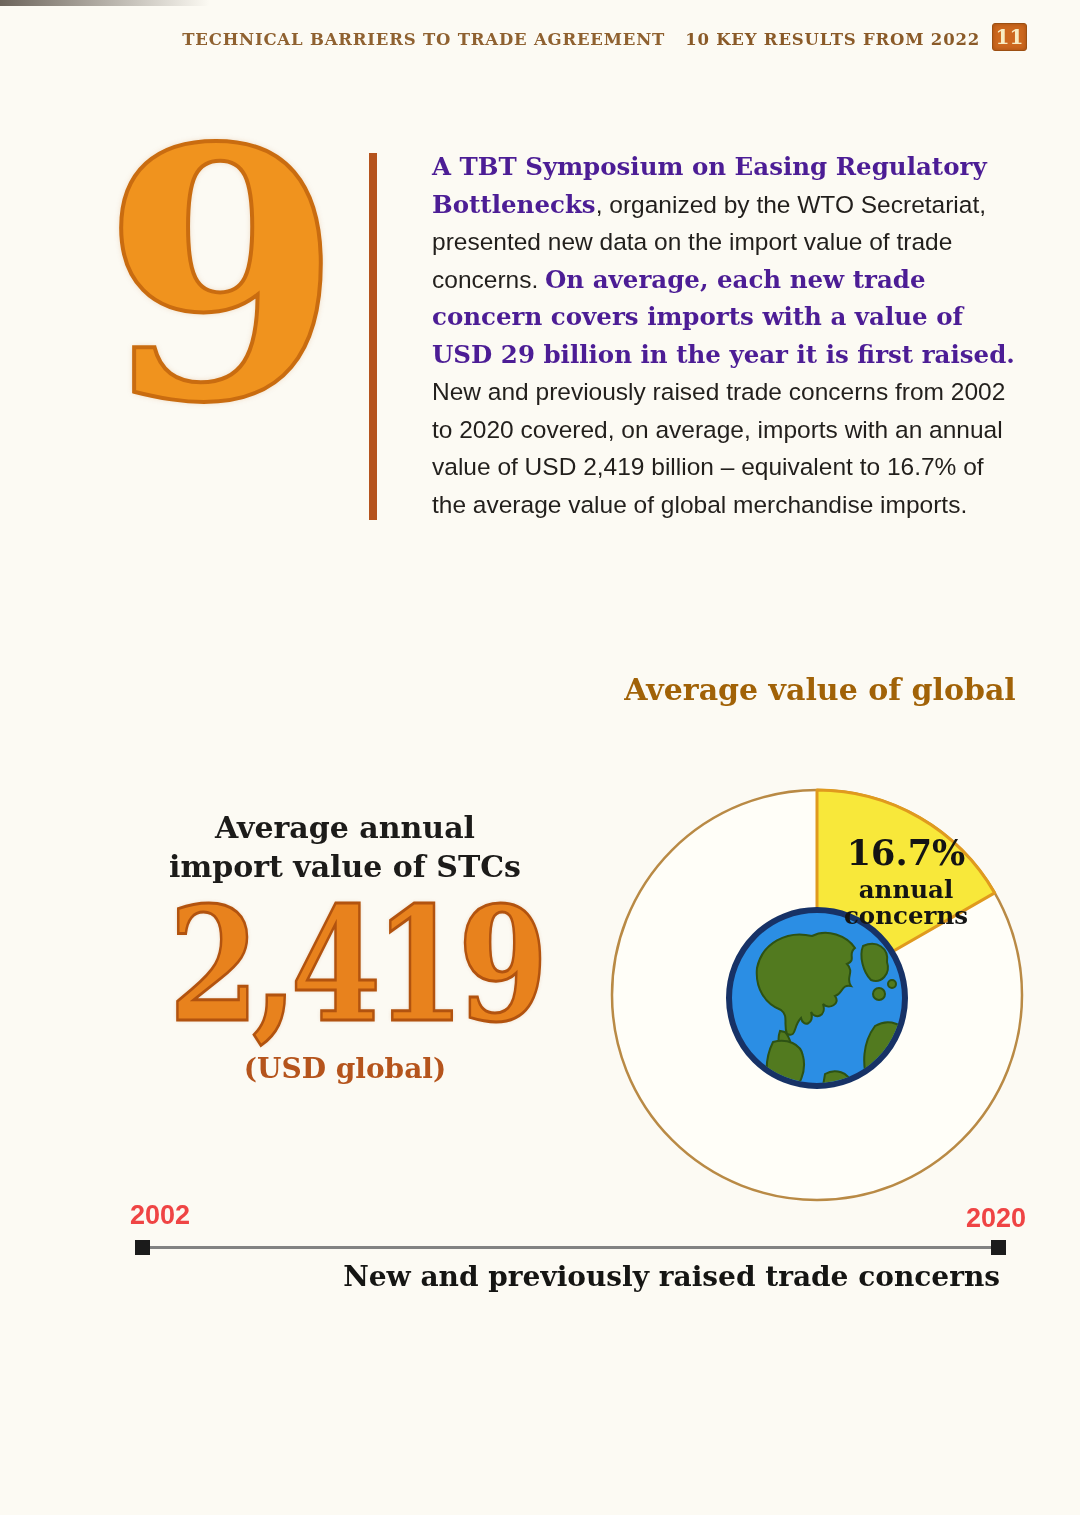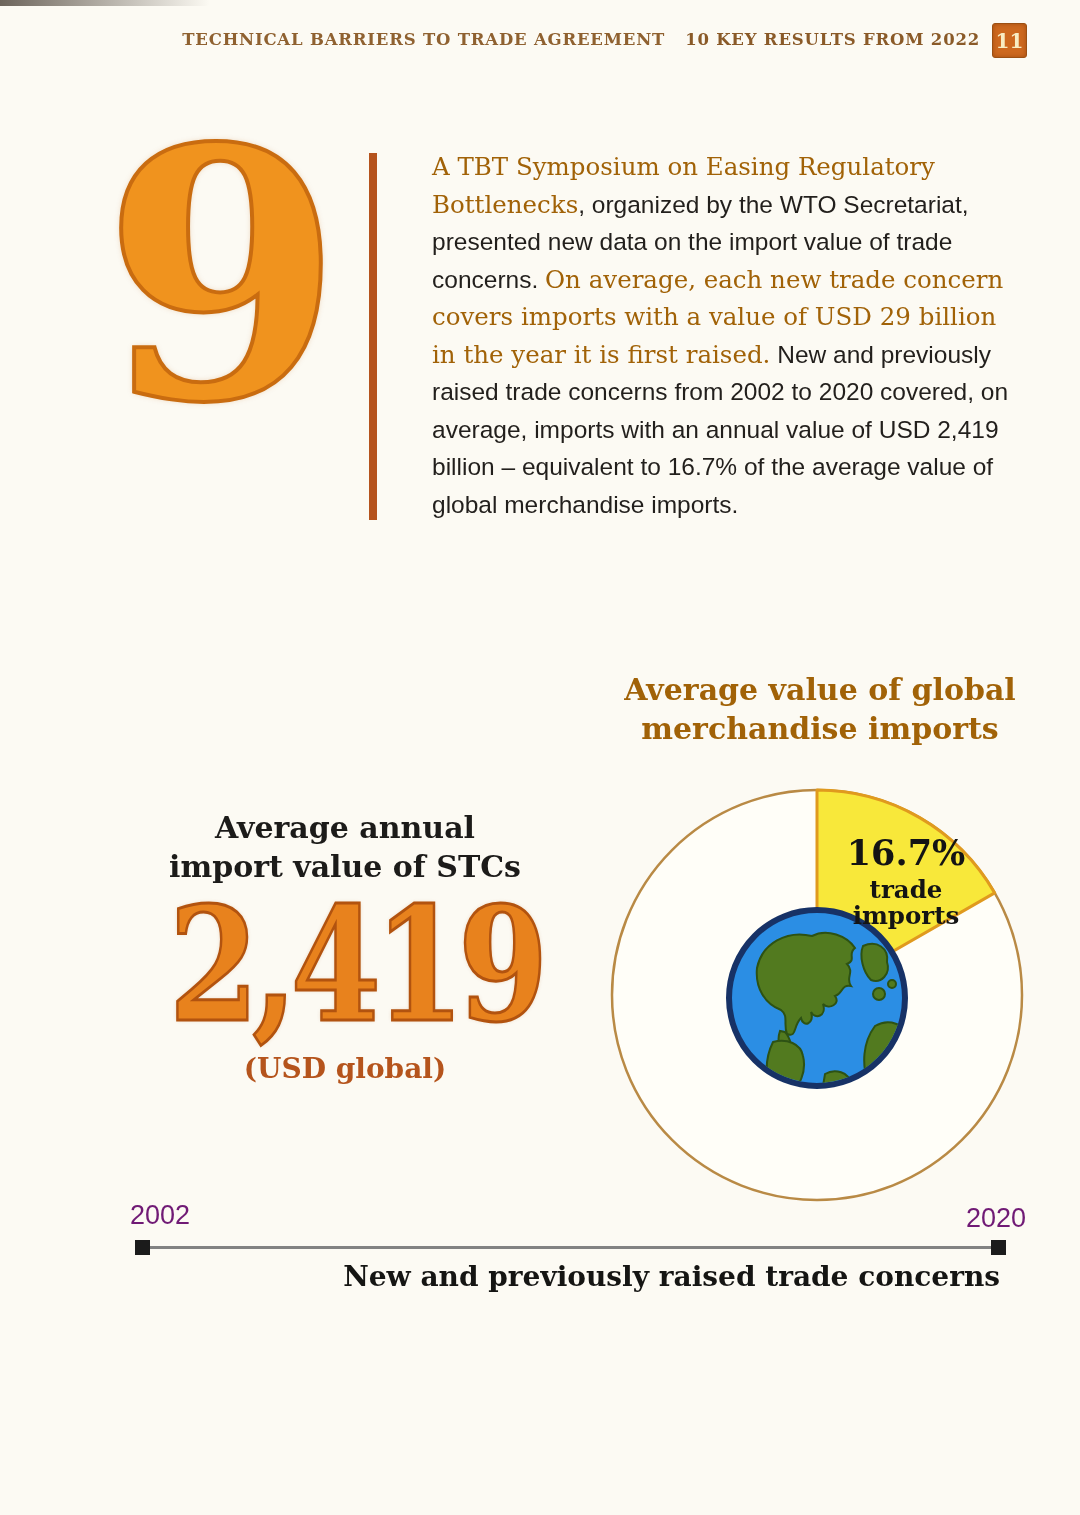--- a/index.html
+++ b/index.html
@@ -15,21 +15,21 @@
     border-radius:0 0 4px 0;
   }
   
   .header-title {
     position:absolute; top:30px; right:100px; white-space:nowrap;
     font-family:"DejaVu Serif", serif; font-weight:bold;
     font-size:16.5px; letter-spacing:.8px; color:#8f6130;
   }
   .header-title .hdr-right { margin-left:20px; color:#8a5a28; }
   .page-badge {
-    position:absolute; top:23px; left:992px; width:35px; height:35px;
+    position:absolute; top:23px; left:992px; width:35px; height:28px;
     background:#cd681e; border:1px solid #9c4f12; border-radius:3px;
     display:flex; align-items:center; justify-content:center;
     font-family:"DejaVu Serif", serif; font-weight:bold;
     font-size:20px; color:#f8ecc2; box-shadow:inset 0 0 4px rgba(120,50,0,.5);
   }
   
   .big-nine {
     position:absolute; left:100px; top:128px; width:245px; height:295px;
     display:flex; align-items:center; justify-content:center;
     font-family:"DejaVu Serif", serif; font-weight:bold;
@@ -39,21 +39,21 @@
   }
   .divider-bar {
     position:absolute; left:369px; top:153px; width:8px; height:367px;
     background:#b5531d;
   }
   .intro-text {
     position:absolute; left:432px; top:148px; width:588px;
     font-size:24.5px; line-height:37.5px; color:#221f1c;
   }
   .rust-bold {
-    font-family:"DejaVu Serif", serif; font-weight:normal; color:#a16207;
+    font-family:"DejaVu Serif", serif; font-weight:bold; color:#4c1d95;
   }
   
   .slab { font-family:"DejaVu Serif", serif; font-weight:bold; }
   .chart-title {
     position:absolute; left:600px; top:670px; width:440px;
     text-align:center; font-size:30px; line-height:39px; color:#a16207;
   }
   .stat-block {
     position:absolute; left:130px; top:808px; width:430px; text-align:center;
   }
@@ -66,21 +66,21 @@
   }
   .stat-unit { margin-top:22px; font-size:28px; color:#b5541c; }
   .pie-wrap { position:absolute; left:605px; top:783px; width:424px; height:424px; }
   .slice-label {
     position:absolute; left:818px; top:834px; width:176px;
     text-align:center; color:#141414; line-height:1.1;
   }
   .slice-pct { font-size:35px; }
   .slice-name { font-size:24.5px; margin-top:4px; }
   
-  .tl-year { position:absolute; font-weight:normal; font-size:27px; color:#701a75; }
+  .tl-year { position:absolute; font-weight:bold; font-size:27px; color:#ef4444; }
   .tl-year-start { left:130px; top:1200px; }
   .tl-year-end   { left:966px; top:1203px; }
   .tl-line {
     position:absolute; left:142px; top:1246px; width:858px; height:3px;
     background:#828282;
   }
   .tl-square { position:absolute; width:15px; height:15px; background:#1b1b1b; }
   .tl-square-start { left:135px; top:1240px; }
   .tl-square-end   { left:991px; top:1240px; }
   .tl-caption {
@@ -97,21 +97,20 @@
 
   <div class="header-title"><span class="hdr-left">TECHNICAL BARRIERS TO TRADE AGREEMENT</span><span class="hdr-right">10 KEY RESULTS FROM 2022</span></div>
   <div class="page-badge">11</div>
 
   <div class="big-nine">9</div>
   <div class="divider-bar"></div>
   <p class="intro-text"><span class="rust-bold">A TBT Symposium on Easing Regulatory Bottlenecks</span><span>, organized by the WTO Secretariat, presented new data on the import value of trade concerns. </span><span class="rust-bold">On average, each new trade concern covers imports with a value of USD 29 billion in the year it is first raised.</span><span> New and previously raised trade concerns from 2002 to 2020 covered, on average, imports with an annual value of USD 2,419 billion – equivalent to 16.7% of the average value of global merchandise imports.</span></p>
 
   <div class="chart-title slab">
     <div>Average value of global</div>
-    <div>merchandise imports</div>
   </div>
 
   <div class="stat-block">
     <div class="stat-label slab">
       <div>Average annual</div>
       <div>import value of STCs</div>
     </div>
     <div class="stat-value slab">2,419</div>
     <div class="stat-unit slab">(USD global)</div>
   </div>
@@ -138,21 +137,21 @@
           <path d="M-44,44 C-30,40 -16,46 -14,58 C-10,74 -18,88 -26,96 L-46,96 C-52,78 -52,60 -44,44 Z"></path>
           <path d="M58,28 C72,20 88,26 92,40 L92,88 L52,88 C44,66 46,44 58,28 Z"></path>
           <path d="M8,76 C18,70 32,74 34,86 L6,88 Z"></path>
         </g>
       </g>
     </svg>
     
   </div>
   <div class="slice-label slab">
     <div class="slice-pct">16.7%</div>
-    <div class="slice-name">trade imports</div>
+    <div class="slice-name">annual concerns</div>
   </div>
 
   <div class="tl-year tl-year-start">2002</div>
   <div class="tl-year tl-year-end">2020</div>
   <div class="tl-line"></div>
   <div class="tl-square tl-square-start"></div>
   <div class="tl-square tl-square-end"></div>
   <div class="tl-caption slab">New and previously raised trade concerns</div>
 
 </div>

